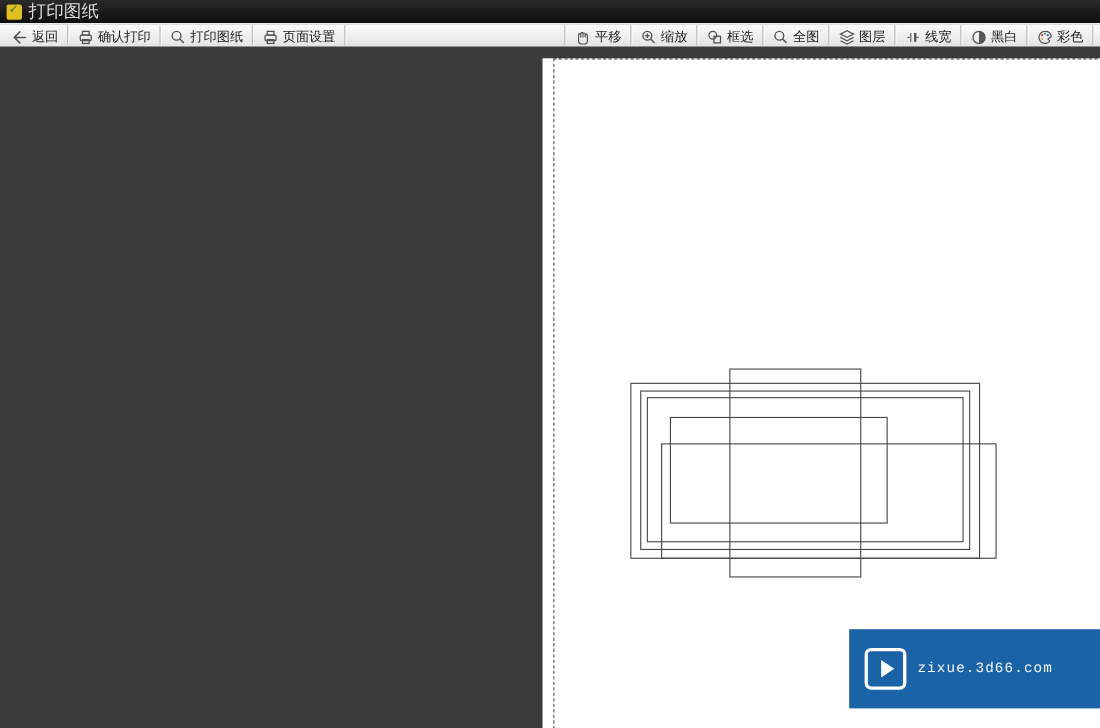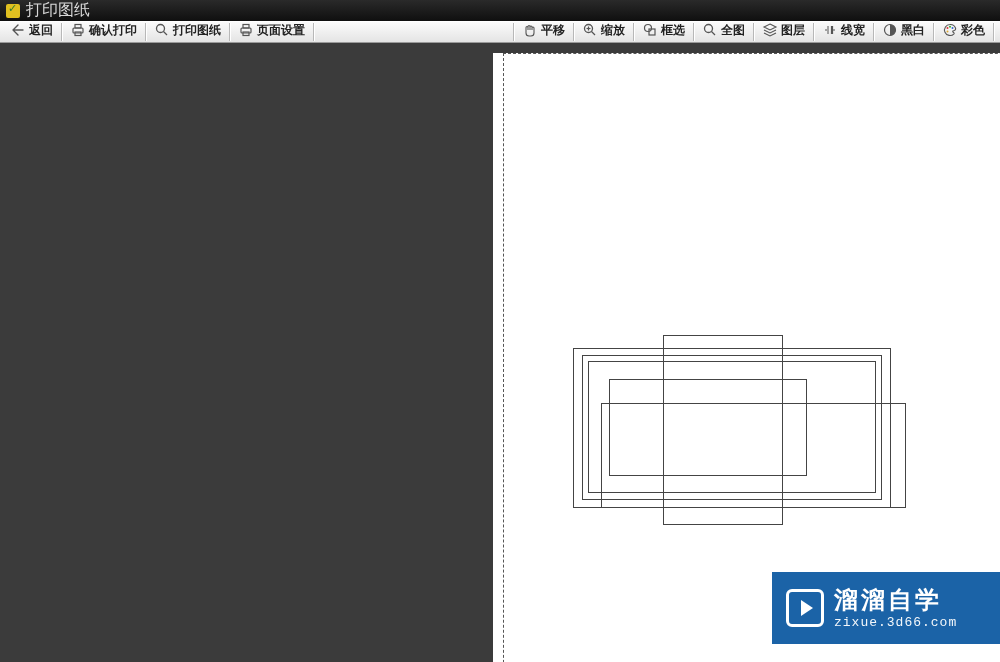--- a/index.html
+++ b/index.html
@@ -45,27 +45,26 @@
   }
   .toolbar .spacer { flex: 1; }
   .toolbar .sep {
     width: 1px; height: 18px;
     background: #b8b8b8;
     margin: 0 2px;
     box-shadow: 1px 0 0 #fff;
   }
   .tbtn {
     display: flex;
-    align-items: flex-start;
+    align-items: flex-end;
     gap: 3px;
     padding: 0 6px;
     height: 20px;
     border-radius: 2px;
     cursor: pointer;
-    font-weight: bold;
   }
   .tbtn .ico { width: 16px; height: 16px; display: flex; align-items: center; justify-content: center; }
   .tbtn svg { width: 16px; height: 16px; }
 
   
   .workspace { flex: 1; display: flex; background: #3b3b3b; }
   .left-pane { width: 485px; background: #3b3b3b; }
   .divider { width: 8px; background: #3b3b3b; }
   .right-pane {
     flex: 1;
@@ -290,16 +289,15 @@
         <div class="rect" style="left:108px; top:350px; width:305px; height:105px;"></div>
         <div class="rect" style="left:170px; top:282px; width:120px; height:190px;"></div>
       </div>
     </div>
   </div>
 </div>
 
 <div class="watermark">
   <div class="wm-icon"></div>
   <div class="wm-text">
-    <div class="wm-title">溜溜自学</div>
     <div class="wm-url">zixue.3d66.com</div>
   </div>
 </div>
 
 </body></html>

